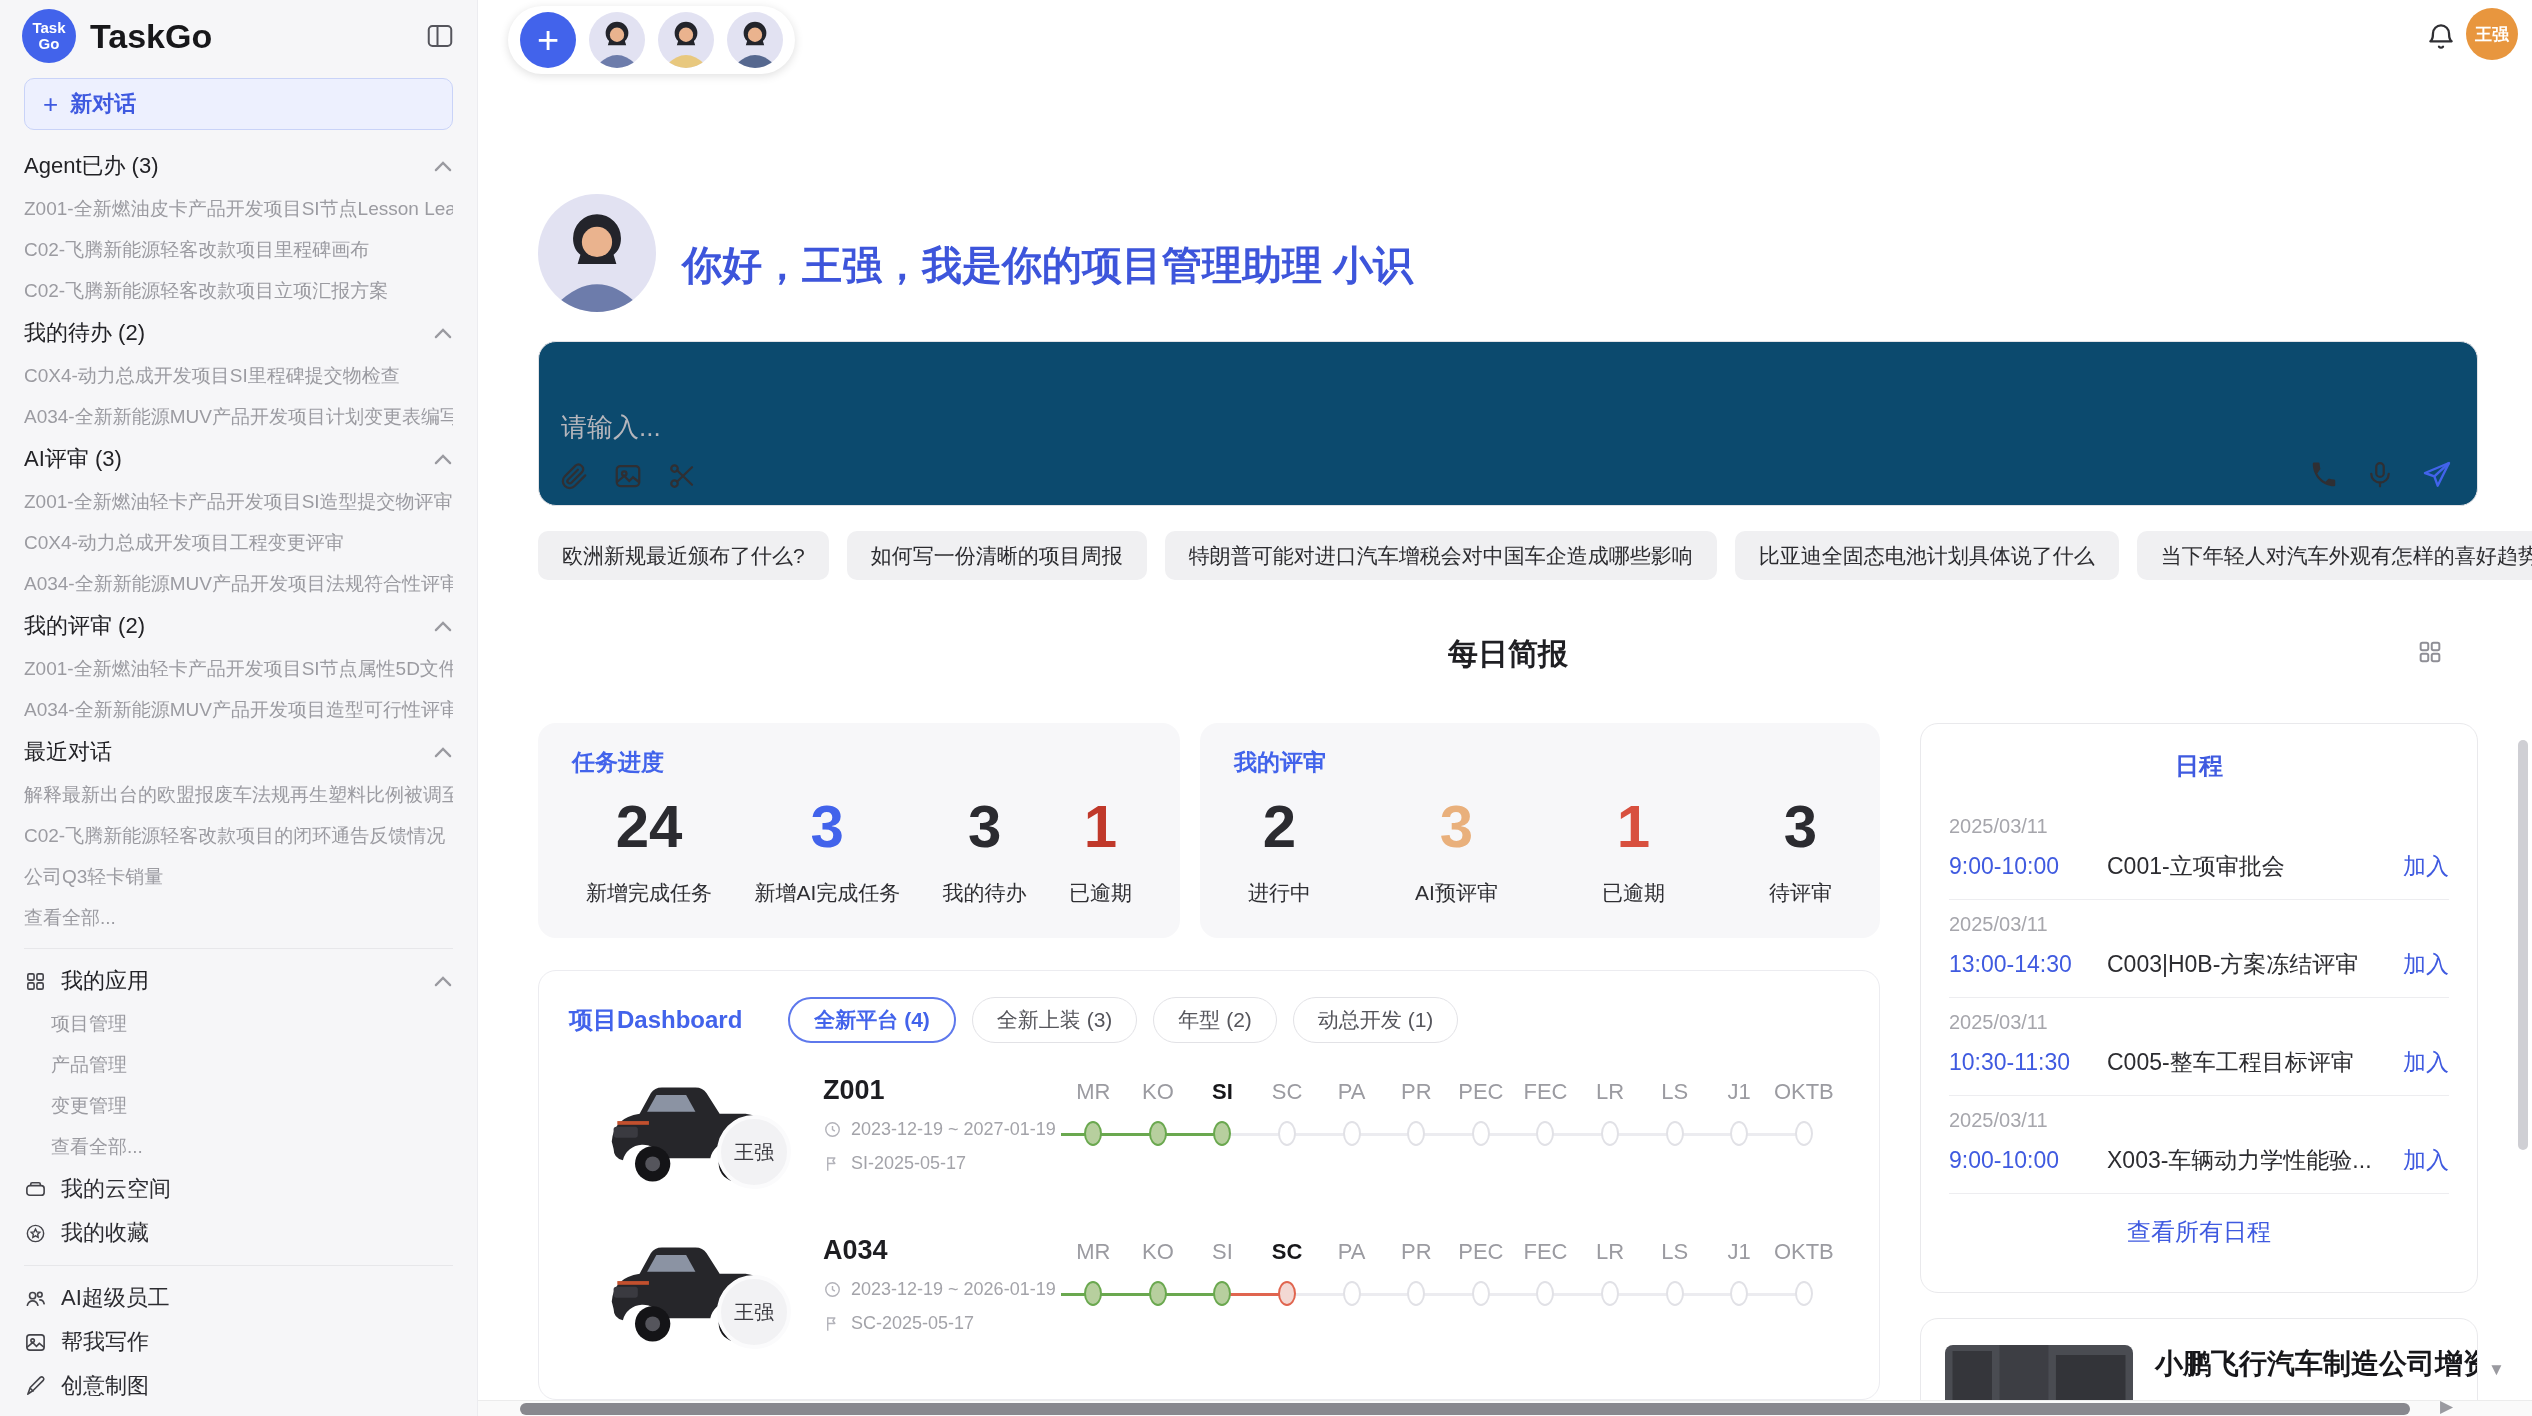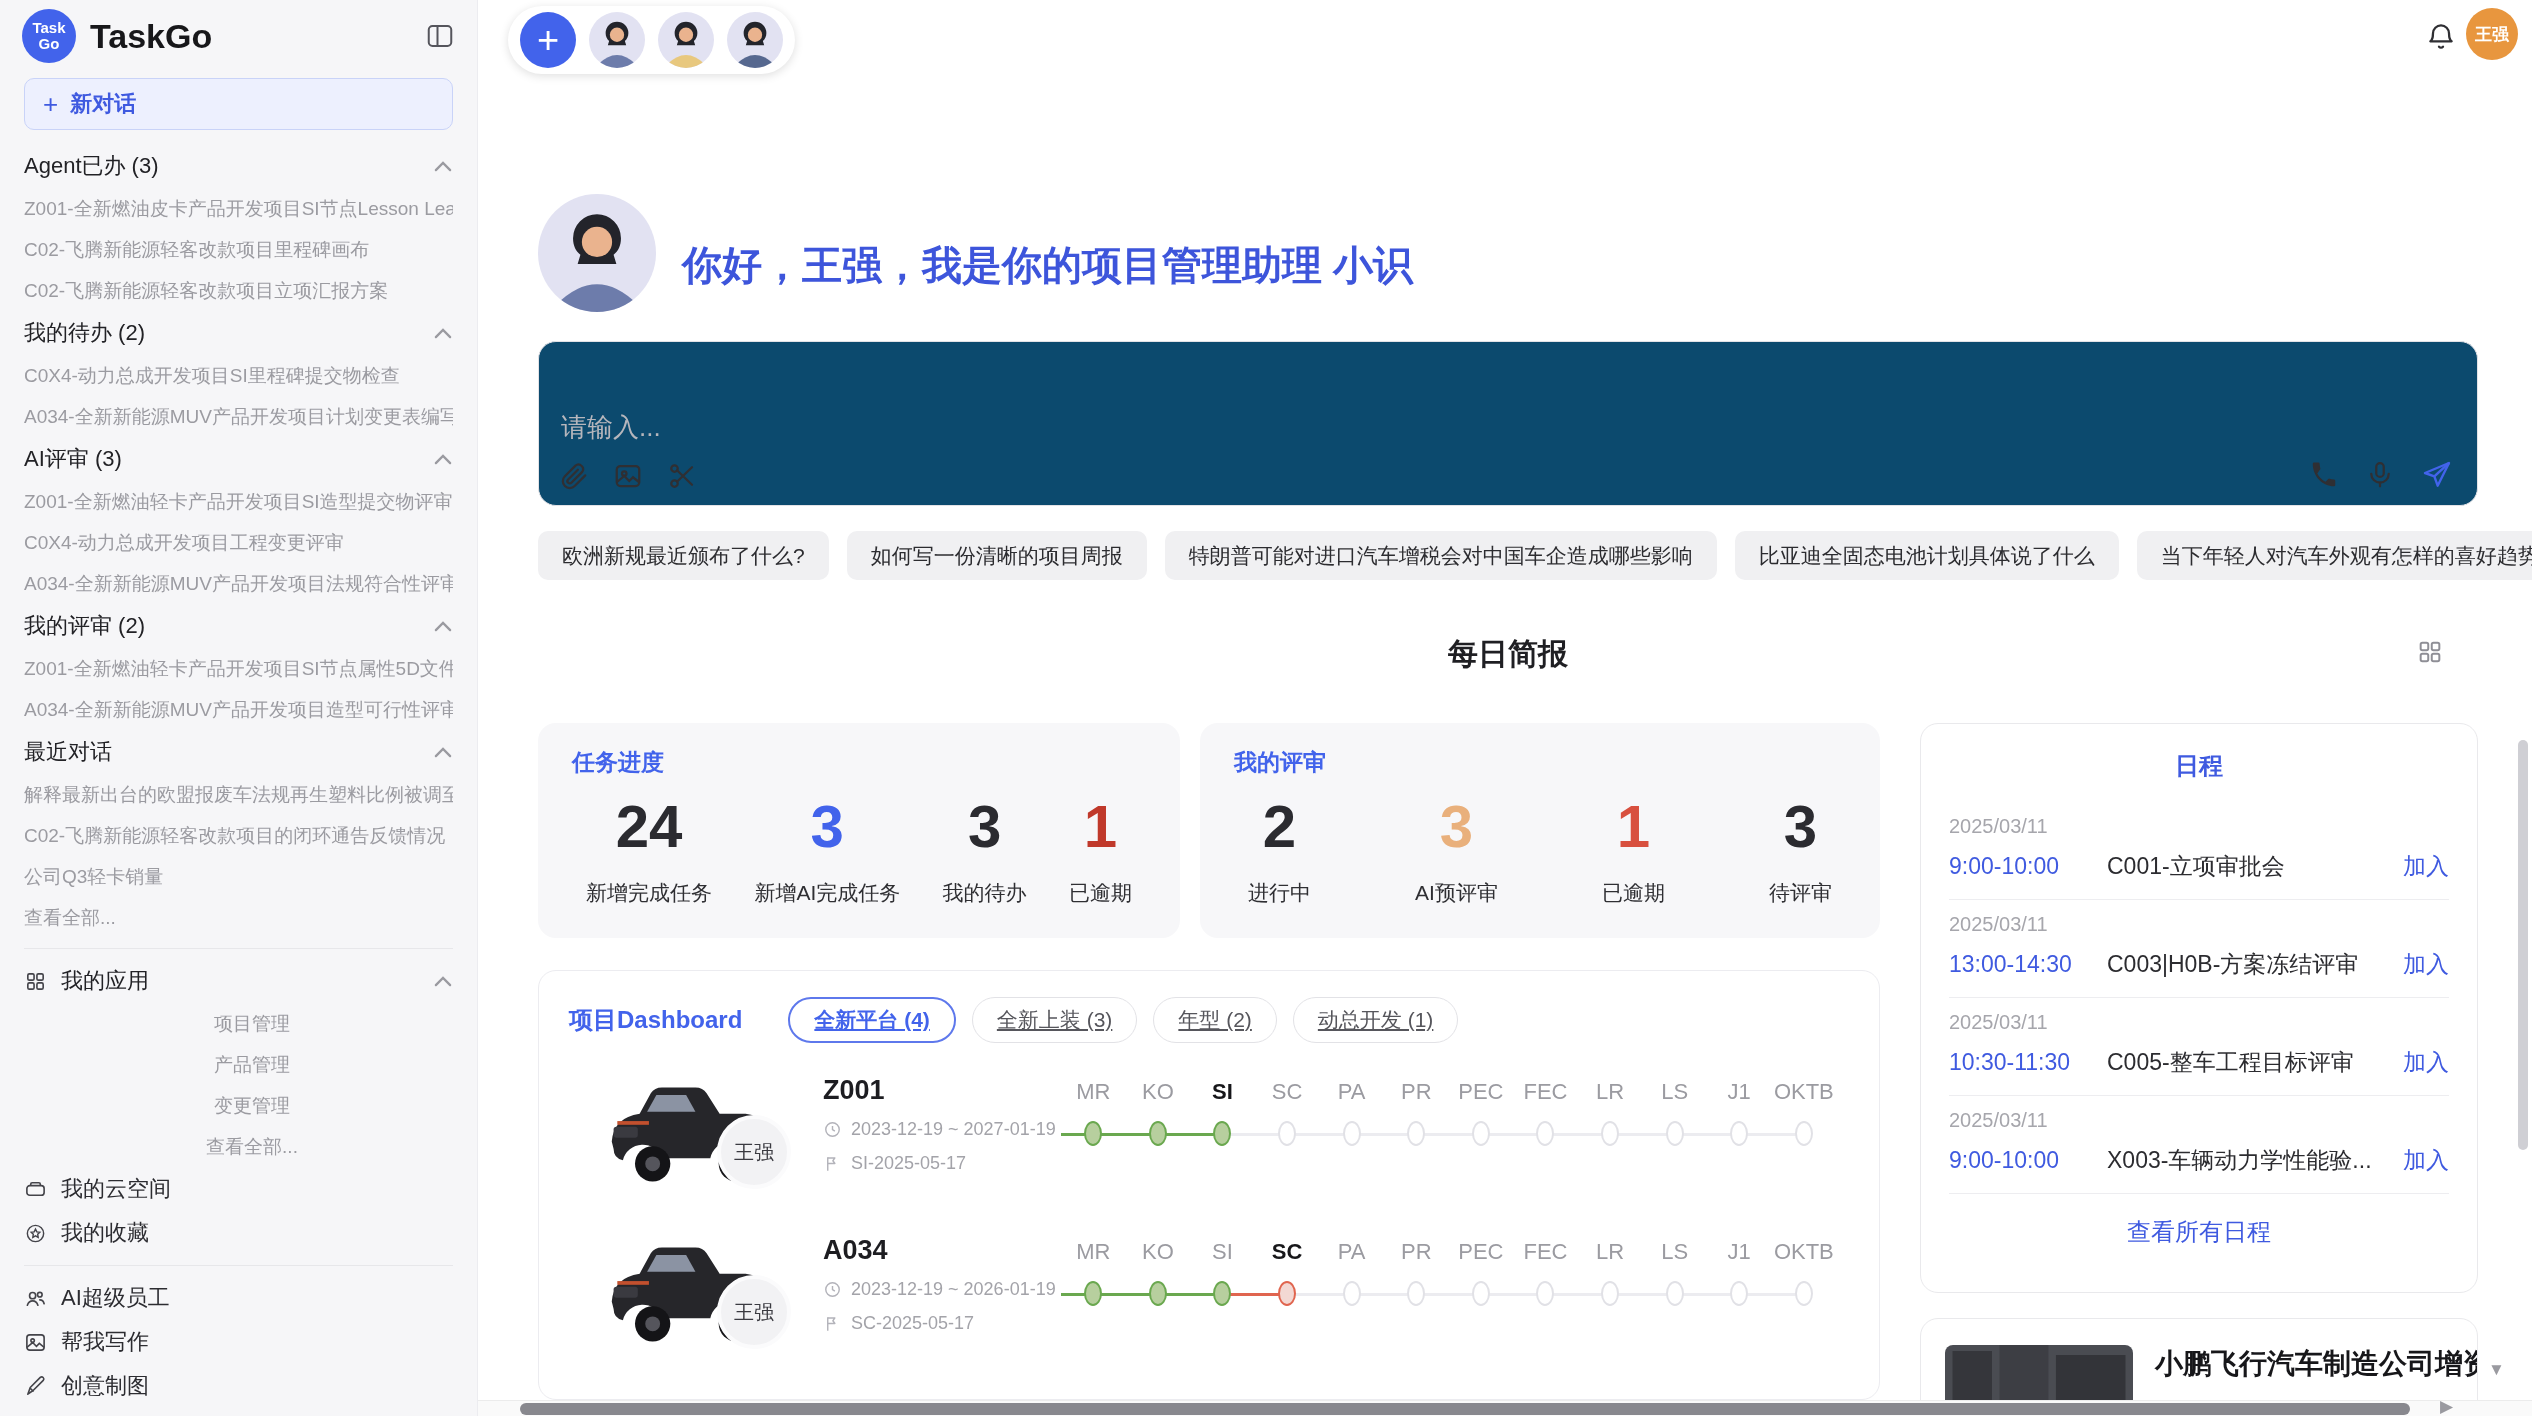--- a/index.html
+++ b/index.html
@@ -20,21 +20,21 @@
   .new-chat { margin:6px 24px 14px; height:52px; border-radius:10px; background:#edf0fe;
     border:1px solid #c9d3f8; color:#3f5ae0; display:flex; align-items:center; gap:12px;
     padding:0 18px; font-size:22px; font-weight:600; cursor:pointer; }
   .new-chat .plus { font-size:26px; font-weight:400; }
   .side-list { padding:0 24px; }
   .side-head { height:44px; display:flex; align-items:center; justify-content:space-between;
     font-size:22px; color:#222226; cursor:pointer; }
   .side-head .hl { display:flex; align-items:center; gap:14px; }
   .side-item { height:41px; line-height:41px; font-size:19px; color:#9b9ba1;
     white-space:nowrap; overflow:hidden; cursor:pointer; }
-  .side-item.indent { padding-left:27px;text-align:center; }
+  .side-item.indent { padding-left:27px; }
   .side-row { height:44px; display:flex; align-items:center; gap:14px; font-size:22px;
     color:#2c2c31; cursor:pointer; }
   .side-divider { height:1px; background:#e7e7ea; margin:10px 0; }
 
   
   .main { position:absolute; left:478px; top:0; right:0; bottom:0; background:#fff; }
   .top-pill { position:absolute; left:30px; top:6px; height:68px; background:#fff;
     border-radius:34px; box-shadow:0 2px 10px rgba(0,0,0,.13); display:flex; align-items:center;
     gap:13px; padding:0 12px; }
   .plus-btn { width:56px; height:56px; border-radius:50%; background:#4263eb; color:#fff;
@@ -76,21 +76,21 @@
   .stat-col { text-align:center; }
   .stat-value { font-size:60px; font-weight:600; color:#2b2b30; }
   .stat-label { margin-top:18px; font-size:21px; color:#2f2f33; }
 
   .dash-card { position:absolute; left:60px; top:970px; width:1342px; height:430px;
     border:1px solid #ececf0; border-radius:18px; overflow:hidden; background:#fff; }
   .dash-head { display:flex; align-items:center; padding:26px 30px 0; }
   .dash-title { font-size:24px; color:#4263eb; font-weight:600; }
   .tabs { display:flex; gap:16px; margin-left:46px; }
   .tab { height:46px; display:flex; align-items:center; padding:0 24px; border-radius:24px;
-    border:1.5px solid #e2e2e6; font-size:21px; color:#56565c; background:#fff; cursor:pointer; white-space:nowrap;text-decoration:underline; }
+    border:1.5px solid #e2e2e6; font-size:21px; color:#56565c; background:#fff; cursor:pointer; white-space:nowrap; }
   .tab.active { border:2px solid #5e78ec; color:#4263eb; font-weight:600; }
   .proj-row { position:absolute; left:30px; right:30px; height:160px; }
   .truck { position:absolute; left:26px; top:6px; width:186px; }
   .truck svg { width:100%; }
   .owner-badge { position:absolute; left:148px; top:52px; width:74px; height:74px; border-radius:50%;
     background:#f2f2f4; border:4px solid #fbfbfc; display:flex; align-items:center;
     justify-content:center; font-size:20px; color:#3a3a40; z-index:2; }
   .proj-info { position:absolute; left:254px; top:12px; }
   .proj-id { font-size:27px; font-weight:700; color:#1d1d21; }
   .proj-meta { display:flex; align-items:center; gap:9px; margin-top:13px; font-size:18px; color:#a3a3a9; }

